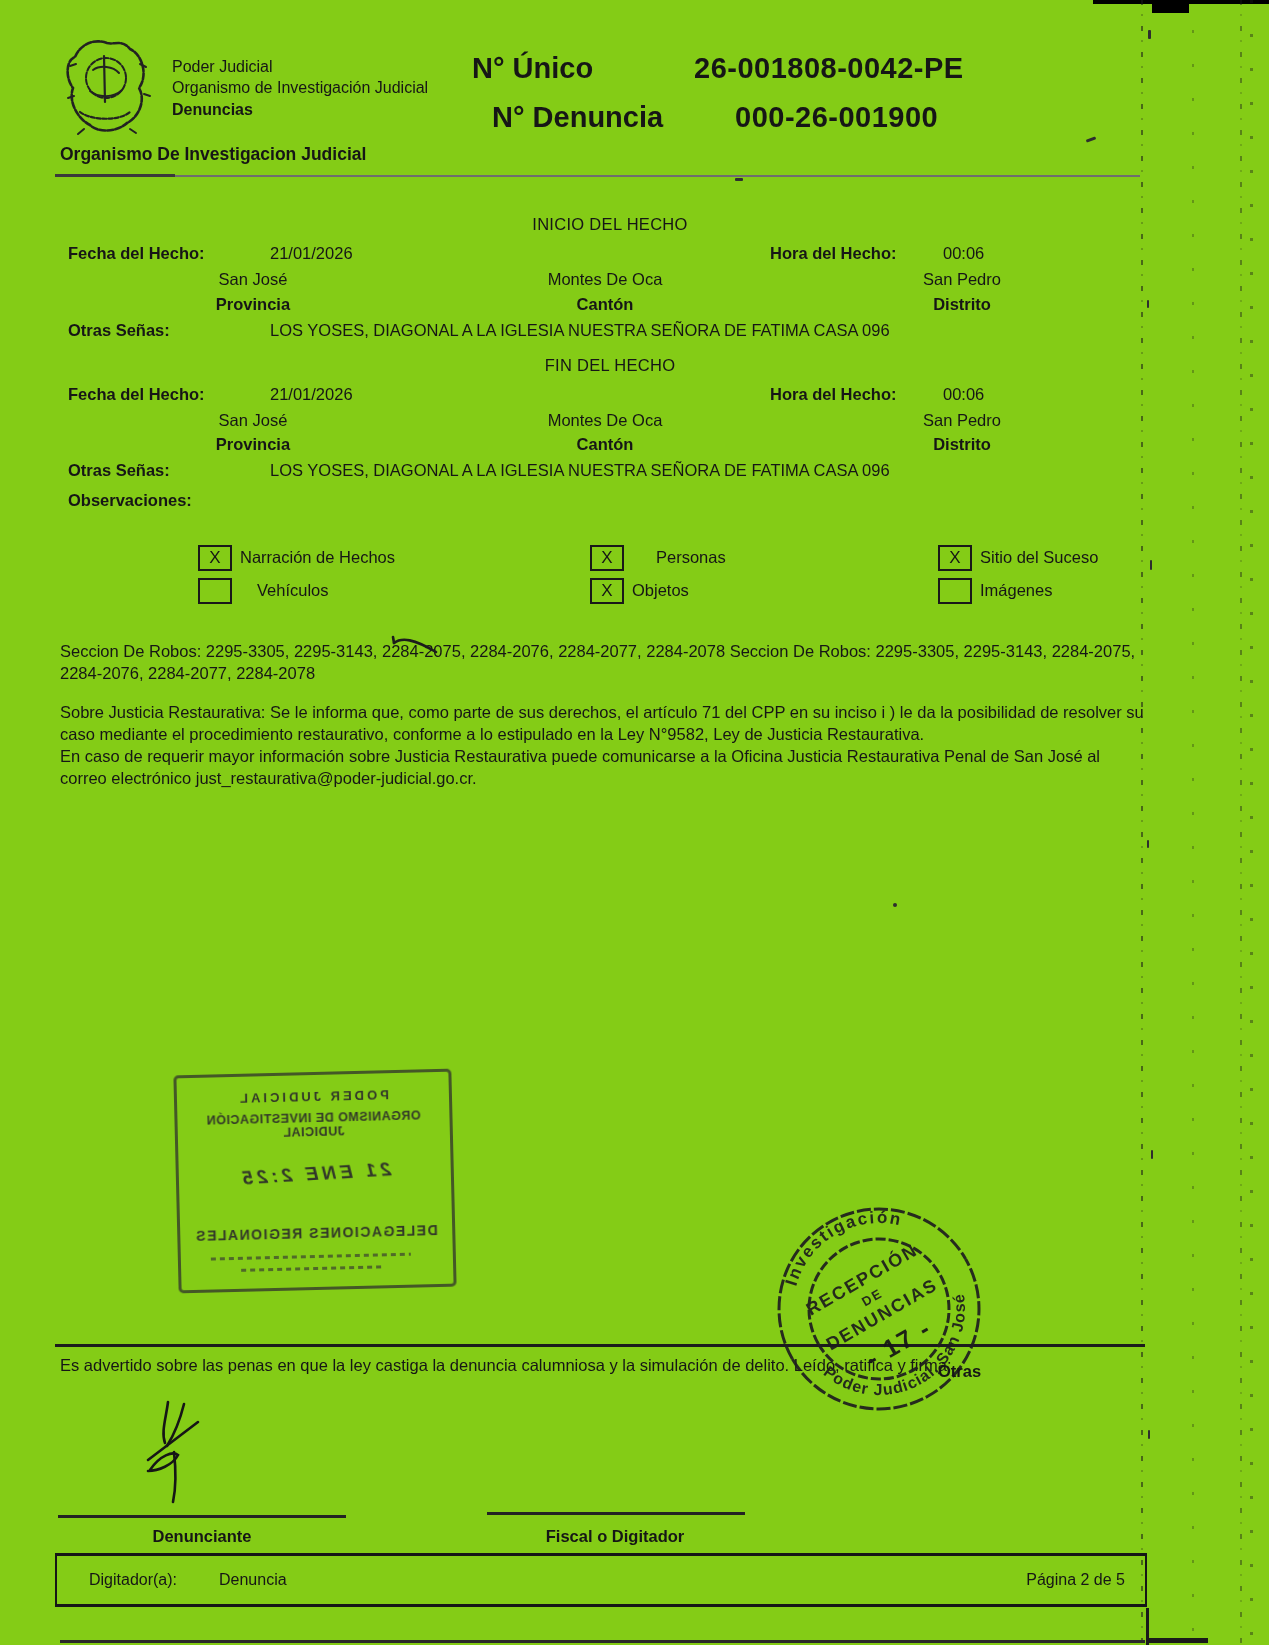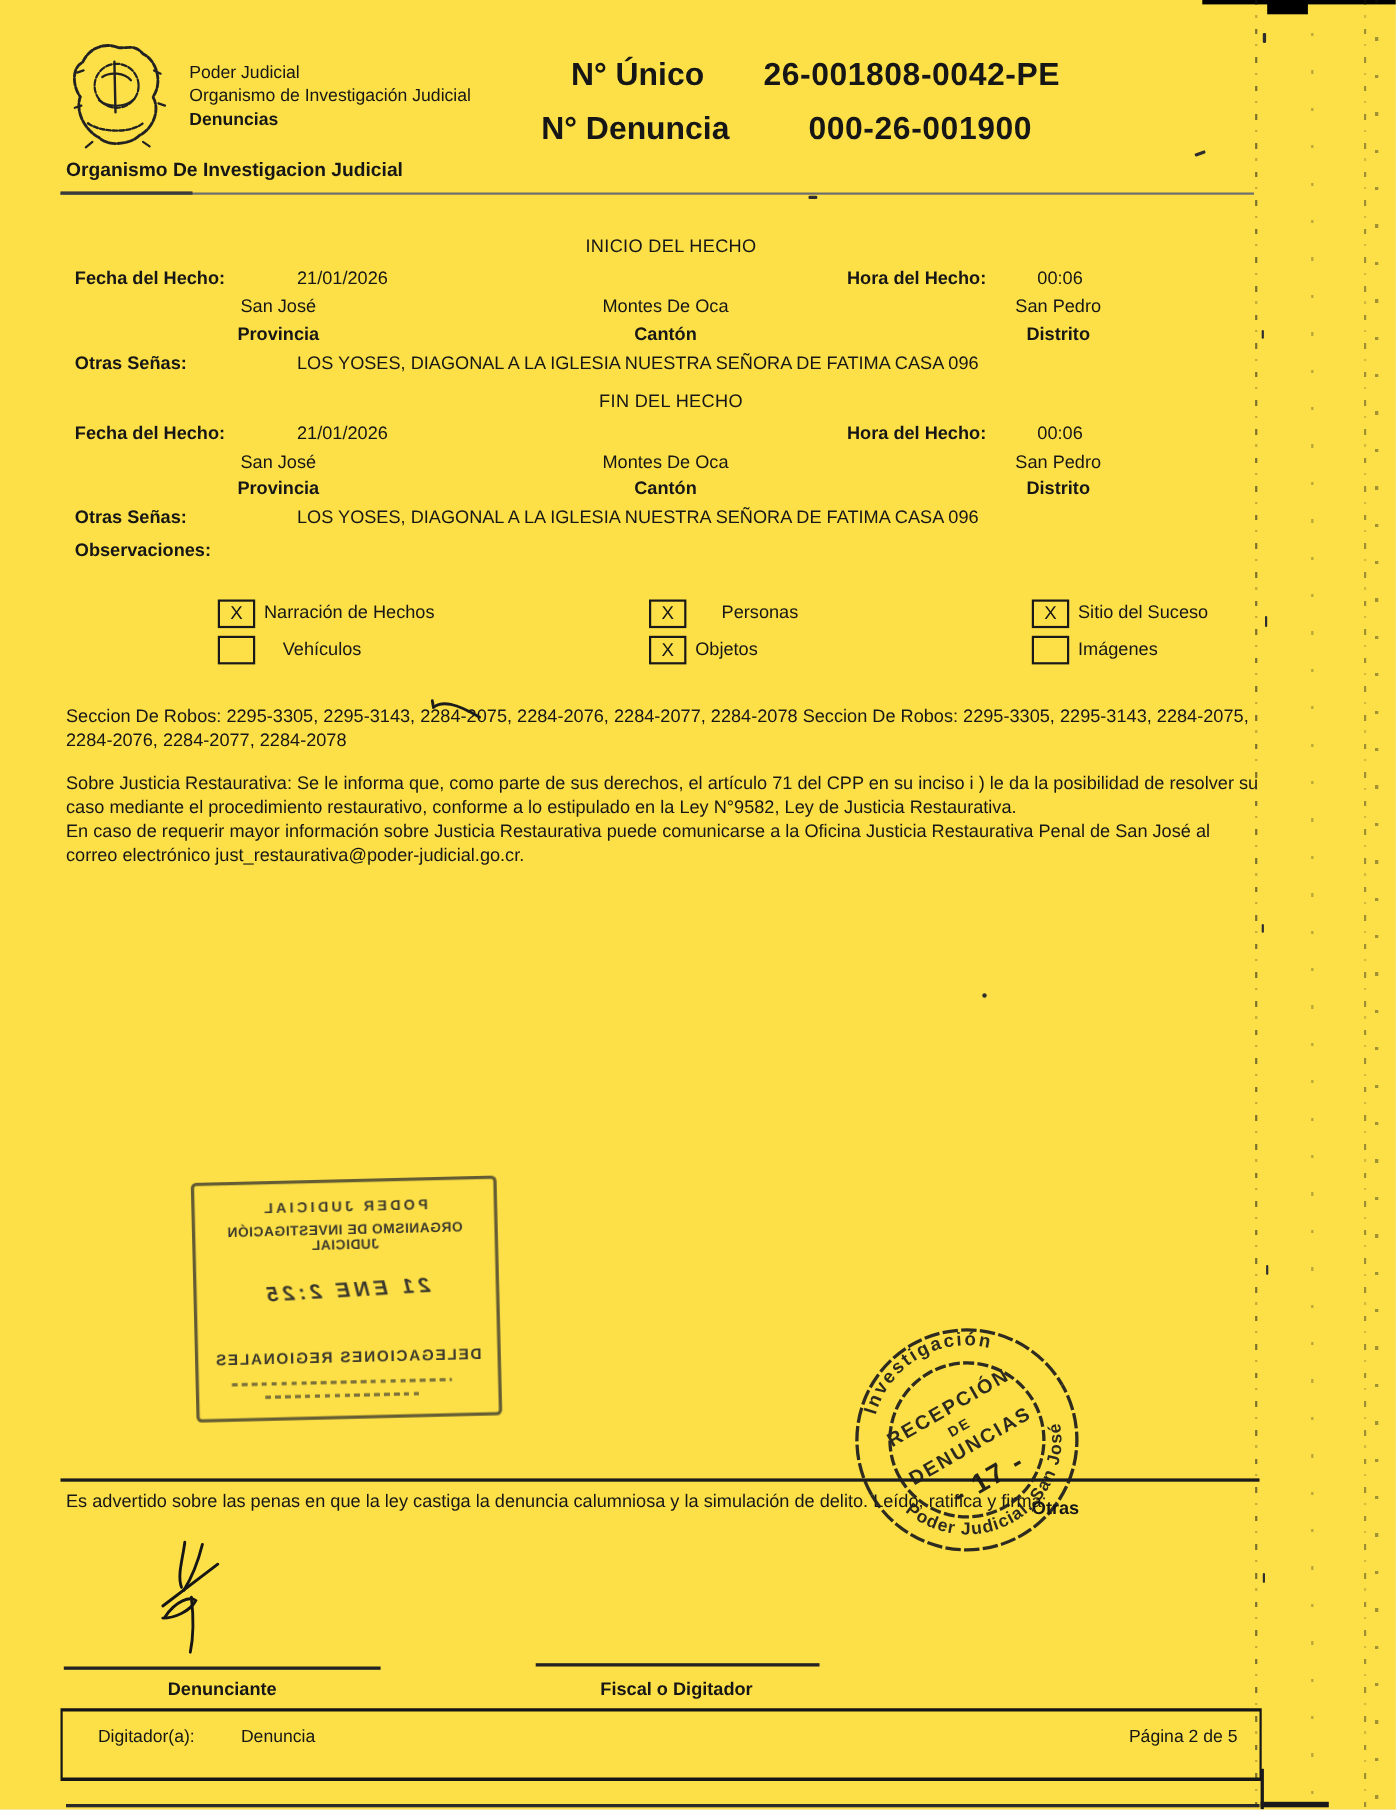--- a/index.html
+++ b/index.html
@@ -1,17 +1,17 @@
 <!DOCTYPE html>
 <html><head>
 <meta charset="utf-8">
 <style>
   html,body{margin:0;padding:0;background:#e8e8e8;}
   .page{
-    position:relative;width:1269px;height:1645px;background:#fde047;
+    position:relative;width:1269px;height:1645px;background:#84cc16;
     font-family:"Liberation Sans",sans-serif;color:#161616;overflow:hidden;
     margin:0 auto;
   }
   .abs{position:absolute;}
   .b{font-weight:bold;}
   .t{font-size:16.5px;line-height:22px;}
   .small{font-size:16px;}
   .ctr{text-align:center;}
   .sec-title{font-size:16.5px;font-weight:normal;letter-spacing:.3px;}
   .num-label{font-size:29px;font-weight:bold;}
@@ -32,21 +32,21 @@
   }
   .bleed-line{position:absolute;left:0;width:100%;text-align:center;
     transform:scaleX(-1);color:#2b2b2b;font-weight:bold;}
   .bleed-squiggle{position:absolute;height:3px;background:
     repeating-linear-gradient(to right,#333 0 5px,transparent 5px 9px);opacity:.7;}
   
   .sig-line{height:3px;background:#232323;}
   .sig-label{font-size:16.5px;font-weight:bold;text-align:center;}
   
   .footer-box{
-    left:55px;top:1553px;width:1092px;height:66px;
+    left:55px;top:1553px;width:1092px;height:54px;
     border-top:3px solid #161616;border-bottom:3px solid #161616;
     border-left:2px solid #161616;border-right:2px solid #161616;
     box-sizing:border-box;
   }
   
   .speck{position:absolute;background:#2e2e2e;border-radius:1px;}
   .vdash{position:absolute;width:2px;
     background:repeating-linear-gradient(to bottom,rgba(25,25,25,.75) 0 5px,transparent 5px 14px,rgba(25,25,25,.35) 14px 16px,transparent 16px 26px);}
   .vdash-light{position:absolute;width:2px;
     background:repeating-linear-gradient(to bottom,rgba(25,25,25,.5) 0 3px,transparent 3px 34px);}
@@ -65,21 +65,21 @@
     <path d="M33,34 C40,29 53,30 59,37" stroke-width="2"></path>
     <path d="M30,55 C38,62 54,62 62,54" stroke-width="2"></path>
     <path d="M20,76 C30,84 58,86 70,76" stroke-width="2.2" stroke-dasharray="4 2"></path>
     <path d="M10,30 L16,28 M80,28 L86,31 M14,60 L8,62 M84,58 L90,60 M24,93 L18,98 M70,93 L76,97" stroke-width="2"></path>
   </svg>
 
   <div class="abs small" style="left:172px;top:58px;">Poder Judicial</div>
   <div class="abs small" style="left:172px;top:79px;">Organismo de Investigación Judicial</div>
   <div class="abs small b" style="left:172px;top:101px;">Denuncias</div>
 
-  <div class="abs num-label" style="left:519px;top:52px;">N° Único</div>
+  <div class="abs num-label" style="left:472px;top:52px;">N° Único</div>
   <div class="abs num-value" style="left:694px;top:52px;">26-001808-0042-PE</div>
   <div class="abs num-label" style="left:492px;top:101px;">N° Denuncia</div>
   <div class="abs num-value" style="left:735px;top:101px;">000-26-001900</div>
 
   <div class="abs b" style="left:60px;top:144px;font-size:17.5px;">Organismo De Investigacion Judicial</div>
 
   <div class="abs rule" style="left:55px;top:175px;width:1085px;"></div>
   <div class="abs" style="left:55px;top:174px;width:120px;height:3px;background:#3a3a3a;"></div>
 
   <div class="abs sec-title ctr" style="left:0;top:215px;width:1220px;">INICIO DEL HECHO</div>

